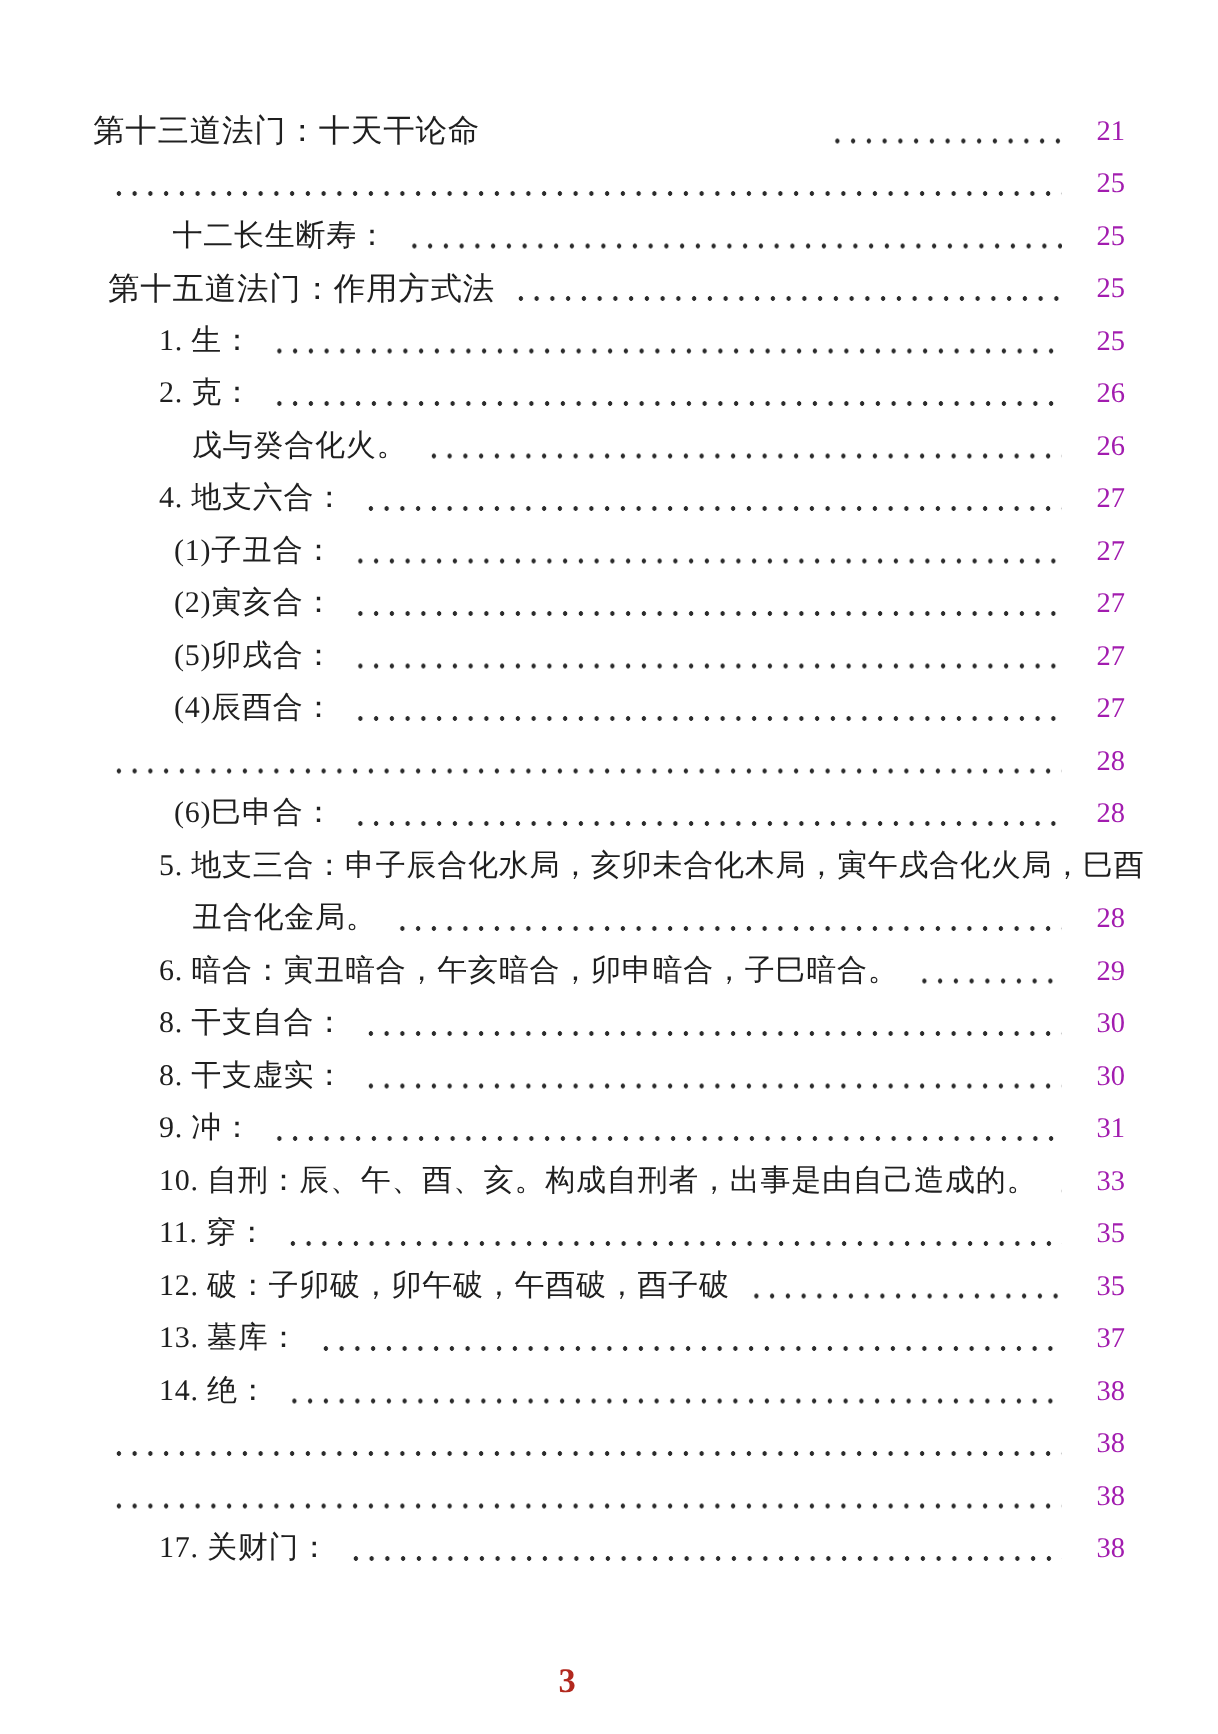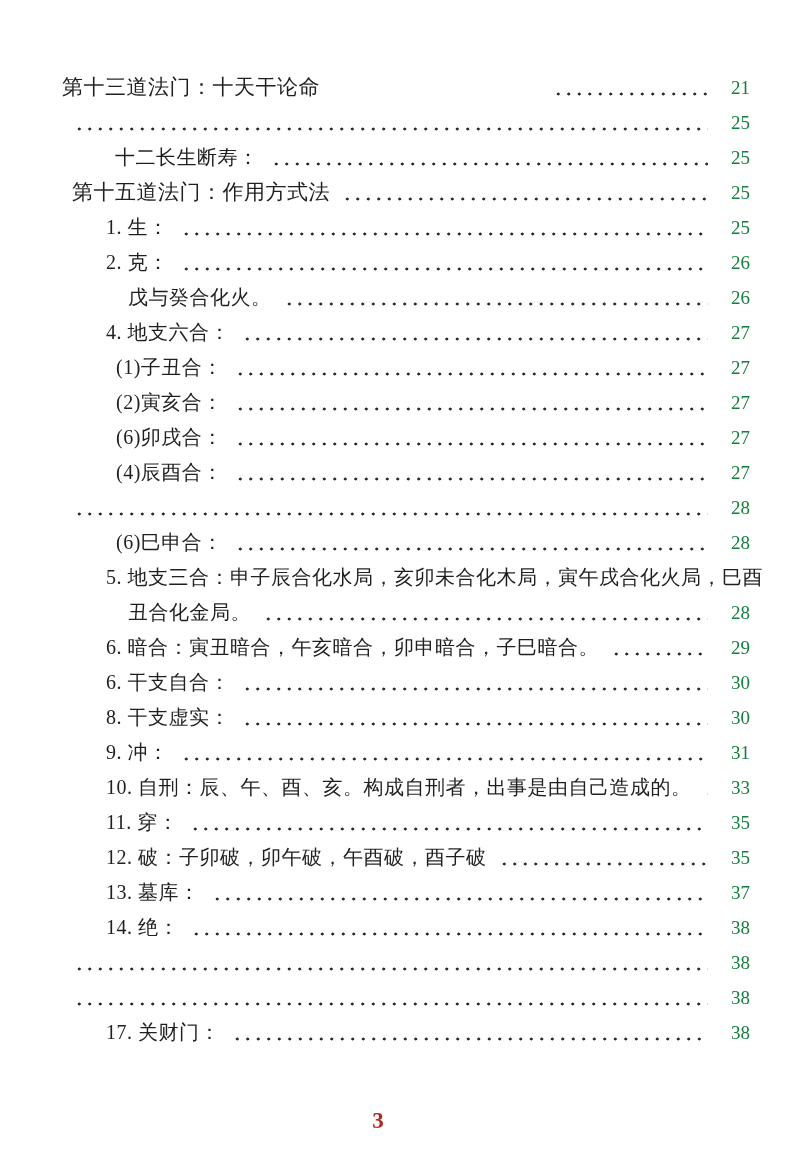--- a/index.html
+++ b/index.html
@@ -60,21 +60,21 @@
   }
   .spacer {
     flex: 1 1 auto;
   }
   .pagenum {
     line-height: 35px;
     font-size: 19px;
     min-width: 34px;
     margin-left: 8px;
     text-align: right;
-    color: #15803d;
+    color: #a21caf;
   }
   .footer {
     position: absolute;
     top: 1108px;
     left: 0;
     width: 100%;
     text-align: center;
   }
   .folio {
     position: relative;
@@ -133,21 +133,21 @@
         <span class="entry-text">(1)子丑合：</span>
         <span class="leader"></span>
         <span class="pagenum">27</span>
       </div>
       <div class="row level-subitem">
         <span class="entry-text">(2)寅亥合：</span>
         <span class="leader"></span>
         <span class="pagenum">27</span>
       </div>
       <div class="row level-subitem">
-        <span class="entry-text">(6)卯戌合：</span>
+        <span class="entry-text">(5)卯戌合：</span>
         <span class="leader"></span>
         <span class="pagenum">27</span>
       </div>
       <div class="row level-subitem">
         <span class="entry-text">(4)辰酉合：</span>
         <span class="leader"></span>
         <span class="pagenum">27</span>
       </div>
       <div class="row level-subitem">
         <span class="leader"></span>
@@ -165,21 +165,21 @@
         <span class="entry-text">丑合化金局。</span>
         <span class="leader"></span>
         <span class="pagenum">28</span>
       </div>
       <div class="row level-item">
         <span class="entry-text">6. 暗合：寅丑暗合，午亥暗合，卯申暗合，子巳暗合。</span>
         <span class="leader"></span>
         <span class="pagenum">29</span>
       </div>
       <div class="row level-item">
-        <span class="entry-text">6. 干支自合：</span>
+        <span class="entry-text">8. 干支自合：</span>
         <span class="leader"></span>
         <span class="pagenum">30</span>
       </div>
       <div class="row level-item">
         <span class="entry-text">8. 干支虚实：</span>
         <span class="leader"></span>
         <span class="pagenum">30</span>
       </div>
       <div class="row level-item">
         <span class="entry-text">9. 冲：</span>

